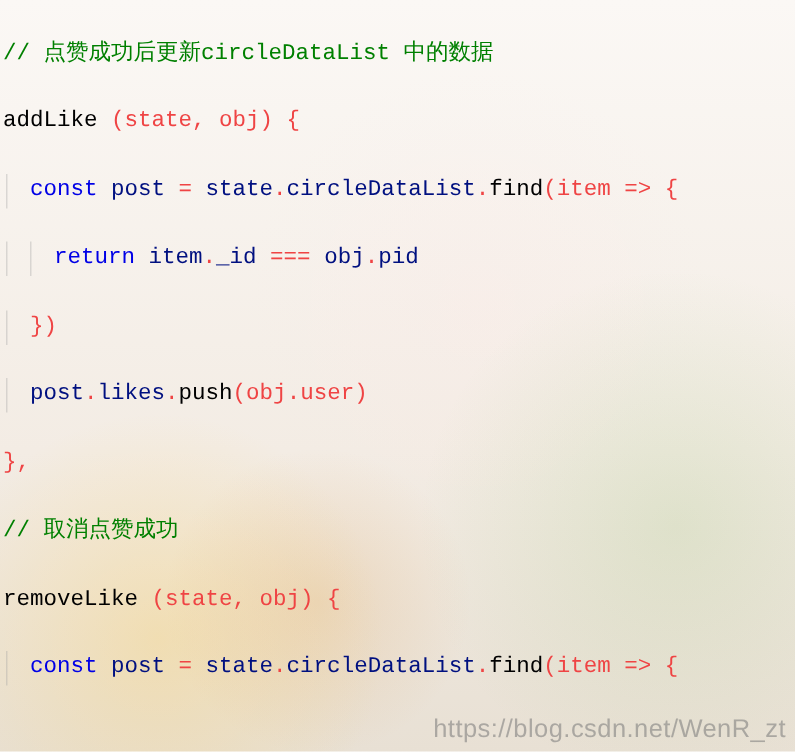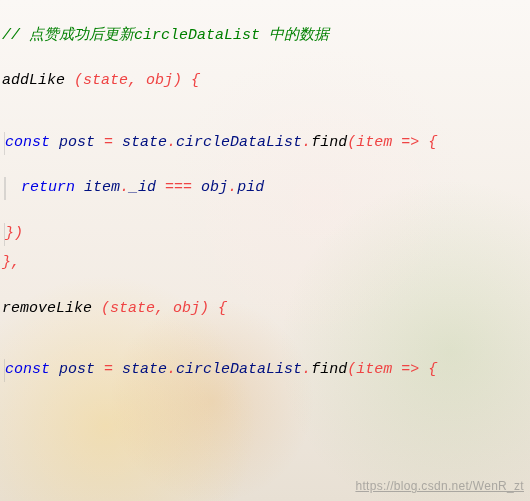--- a/index.html
+++ b/index.html
@@ -18,51 +18,52 @@
       radial-gradient(circle at 40% 80%, rgba(220,140,40,0.18) 0, rgba(220,140,40,0) 20%),
       radial-gradient(circle at 85% 70%, rgba(120,180,80,0.15) 0, rgba(120,180,80,0) 30%),
       radial-gradient(circle at 60% 40%, rgba(255,230,230,0.2) 0, rgba(255,230,230,0) 35%),
       linear-gradient(#fbf8f5, #f3ece4 60%, #e8e0d4);
     position: relative;
   }
   .code {
     white-space: pre;
     padding: 2px 0 0 2px;
   }
-  .ind1 { border-left: 1px solid rgba(160,160,160,0.35); margin-left: 2px; display:inline-block;margin-top:16px;}
+  .ind1 { border-left: 1px solid rgba(160,160,160,0.35); padding-left: 15px; margin-left: 2px; display:inline-block;}
   .ind2 { border-left: 1px solid rgba(160,160,160,0.35); padding-left: 15px; display:inline-block;}
   .comment { color: #008000; }
   .kw     { color: #0000e6; }
   .fn     { color: #000000; }
   .prop   { color: #001080; }
   .var    { color: #001080; }
   .punc   { color: #ef4444; }
   .bool   { color: #0000e6; }
   .watermark {
     position: absolute;
     right: 6px;
     bottom: 3px;
     font-family: Arial, sans-serif;
-    font-size: 12px;
+    font-size: 17px;
     color: rgba(120,120,120,0.55);
     letter-spacing: 0.3px;
-    text-decoration: underline;
   }
-  .line { display:block; height:22.75px;font-style:italic; }
+  .line { display:block; height:22.75px; }
 </style>
 </head>
 <body>
 
 <div class="code">
 <span class="line"><span class="comment">// 点赞成功后更新circleDataList 中的数据</span></span>
 <span class="line"><span class="fn">addLike</span><span class="punc"> </span><span class="punc">(state, obj) {</span></span>
 <span class="line"><span class="ind1"><span class="kw">const</span><span class="var"> post </span><span class="punc">= </span><span class="prop">state</span><span class="punc">.</span><span class="prop">circleDataList</span><span class="punc">.</span><span class="fn">find</span><span class="punc">(item =&gt; {</span></span></span>
 <span class="line"><span class="ind1"><span class="ind2"><span class="kw">return</span><span> </span><span class="prop">item</span><span class="punc">.</span><span class="prop">_id</span><span class="punc"> === </span><span class="prop">obj</span><span class="punc">.</span><span class="prop">pid</span></span></span></span>
 <span class="line"><span class="ind1"><span class="punc">})</span></span></span>
+<span class="line"><span class="ind1"><span class="prop">post</span><span class="punc">.</span><span class="prop">likes</span><span class="punc">.</span><span class="fn">push</span><span class="punc">(obj.user)</span></span></span>
 <span class="line"><span class="punc">},</span></span>
+<span class="line"><span class="comment">// 取消点赞成功</span></span>
 <span class="line"><span class="fn">removeLike</span><span class="punc"> </span><span class="punc">(state, obj) {</span></span>
 <span class="line"><span class="ind1"><span class="kw">const</span><span class="var"> post </span><span class="punc">= </span><span class="prop">state</span><span class="punc">.</span><span class="prop">circleDataList</span><span class="punc">.</span><span class="fn">find</span><span class="punc">(item =&gt; {</span></span></span>
 
 
 
 
 
 
 
 

